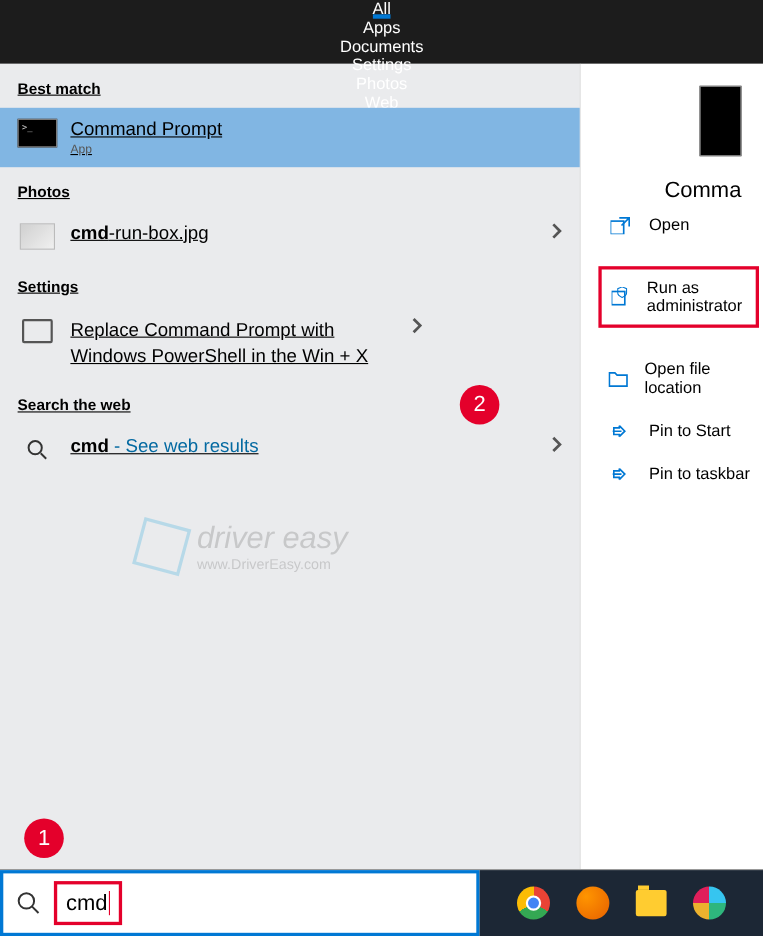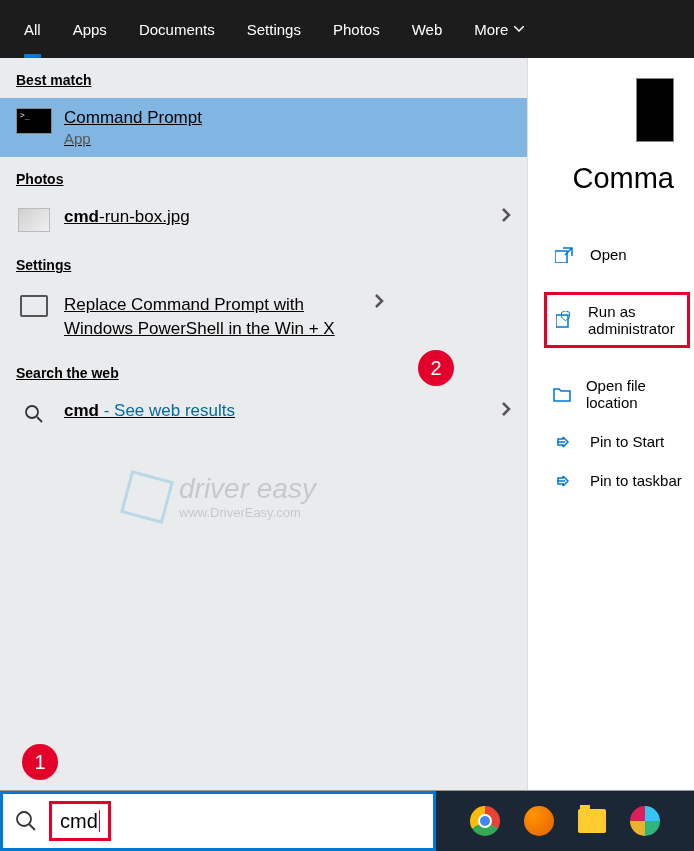--- a/index.html
+++ b/index.html
@@ -1,45 +1,45 @@
 <!DOCTYPE html>
 <html><head>
   <meta charset="utf-8">
   <style>
     * { margin: 0; padding: 0; box-sizing: border-box; font-family: 'Segoe UI', Tahoma, sans-serif; }
     body { width: 694px; height: 851px; background: #fff; overflow: hidden; position: relative; }
     
-    .tabs { background: #1c1c1c; height: 58px; display: flex; align-items: center; padding: 0 8px; gap: 0; }
+    .tabs { background: #1c1c1c; height: 58px; display: flex; align-items: center; padding: 0 8px; gap: 0; flex-direction: column; }
     .tab { color: #fff; font-size: 15px; padding: 0 16px; height: 58px; display: flex; align-items: center; cursor: pointer; position: relative; }
     .tab.active::after { content: ''; position: absolute; bottom: 0; left: 16px; right: 16px; height: 4px; background: #0078d4; }
     .tab-more { display: flex; align-items: center; gap: 6px; }
     
     .main { display: flex; height: 732px; }
     .left { width: 528px; background: #eaebed; border-right: 1px solid #ddd; text-decoration: underline; }
     .right { flex: 1; background: #fff; padding-top: 20px; overflow: hidden; }
     
     .section-header { font-weight: 600; font-size: 14px; padding: 14px 16px 10px; color: #000; }
     
     .result-item { display: flex; align-items: flex-start; padding: 10px 16px; cursor: pointer; position: relative; }
     .result-item.selected { background: #81b6e3; }
     .result-icon { width: 36px; height: 26px; margin-right: 12px; flex-shrink: 0; display: flex; align-items: center; justify-content: center; }
     .result-text { flex: 1; }
     .result-title { font-size: 17px; color: #000; }
-    .result-sub { font-size: 15px; color: #555; margin-top: 2px; }
+    .result-sub { font-size: 11px; color: #555; margin-top: 2px; }
     .result-chevron { color: #666; font-size: 18px; }
     
     .cmd-icon { width: 36px; height: 26px; background: #000; border: 1px solid #888; position: relative; }
     .cmd-icon::before { content: '>_'; color: #ccc; font-size: 8px; position: absolute; top: 2px; left: 3px; font-family: monospace; }
     
     .photo-icon { width: 32px; height: 24px; background: linear-gradient(135deg, #d0d0d0, #f0f0f0); border: 1px solid #bbb; }
     .settings-icon { width: 28px; height: 22px; border: 2px solid #555; border-radius: 2px; position: relative; }
     
     .right-preview { text-align: center; padding: 0 20px; }
     .right-cmd-icon { width: 38px; height: 64px; background: #000; border: 1px solid #888; margin-left: auto; margin-bottom: 20px; position: relative; }
-    .right-title { font-size: 29px; color: #000; text-align: right; margin-bottom: 40px; }
+    .right-title { font-size: 20px; color: #000; text-align: right; }
     
     .action-list { padding: 0 0 0 12px; }
     .action-item { display: flex; align-items: center; padding: 11px 12px; cursor: pointer; font-size: 15px; color: #000; }
     .action-item.highlight { border: 3px solid #e4002b; margin: 18px 4px; padding: 8px 9px; }
     .action-icon { width: 24px; margin-right: 14px; color: #0078d4; display: flex; align-items: center; justify-content: center; }
     
     .callout { width: 36px; height: 36px; border-radius: 50%; background: #e4002b; color: #fff; display: flex; align-items: center; justify-content: center; font-size: 20px; font-weight: 400; position: absolute; z-index: 10; }
     .callout-1 { bottom: 71px; left: 22px; }
     .callout-2 { top: 350px; left: 418px; }
     

